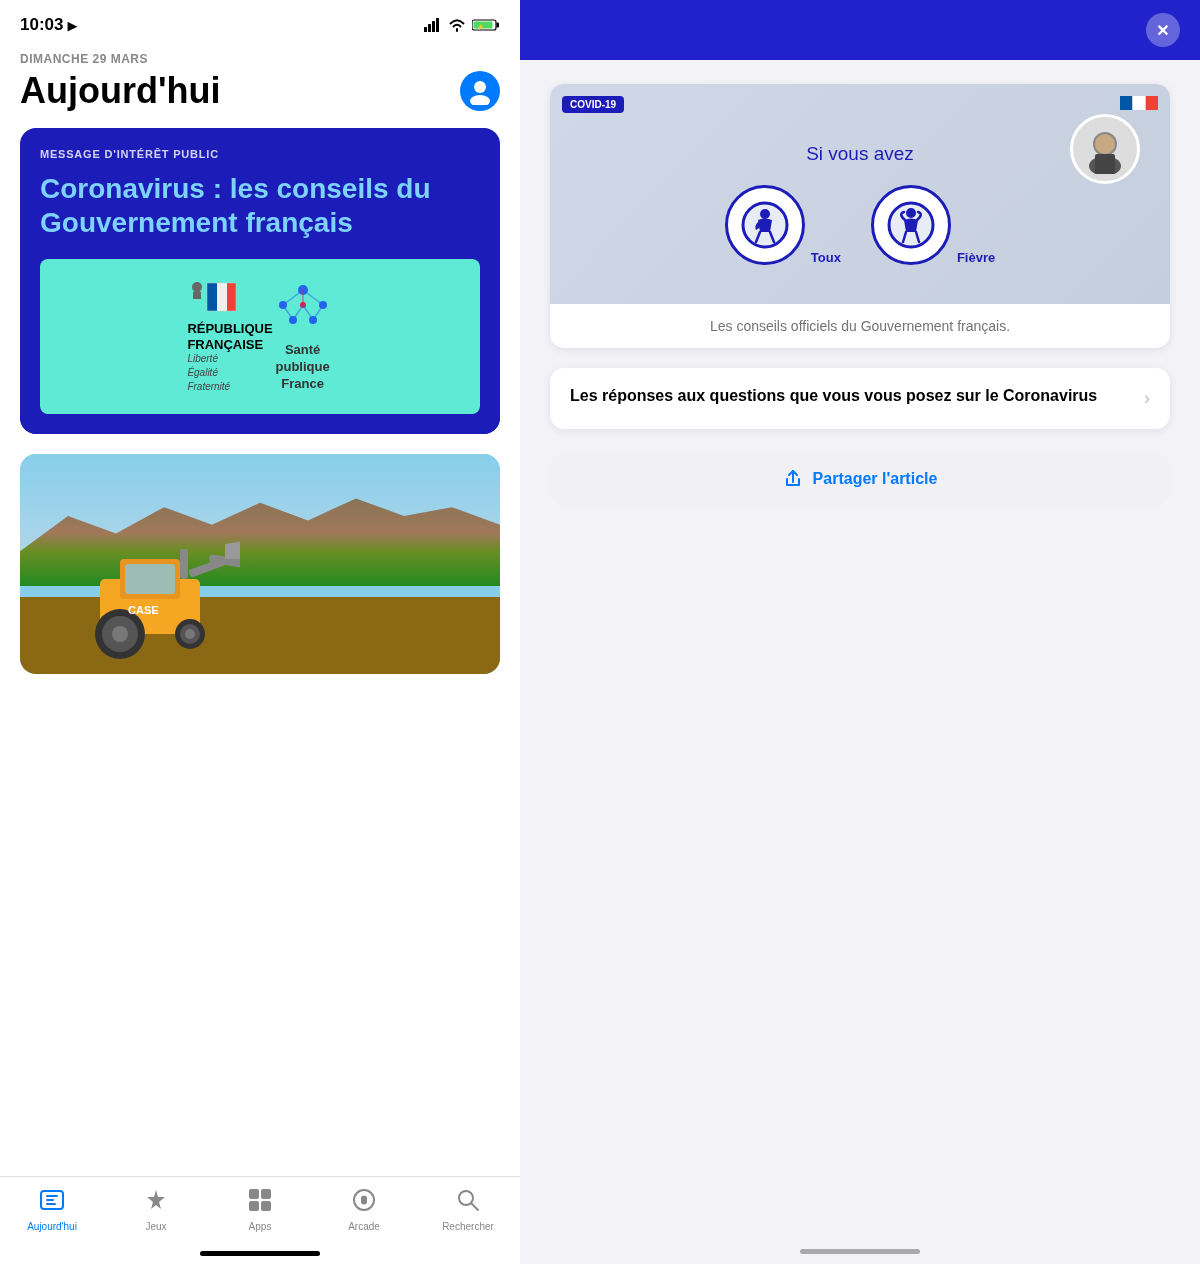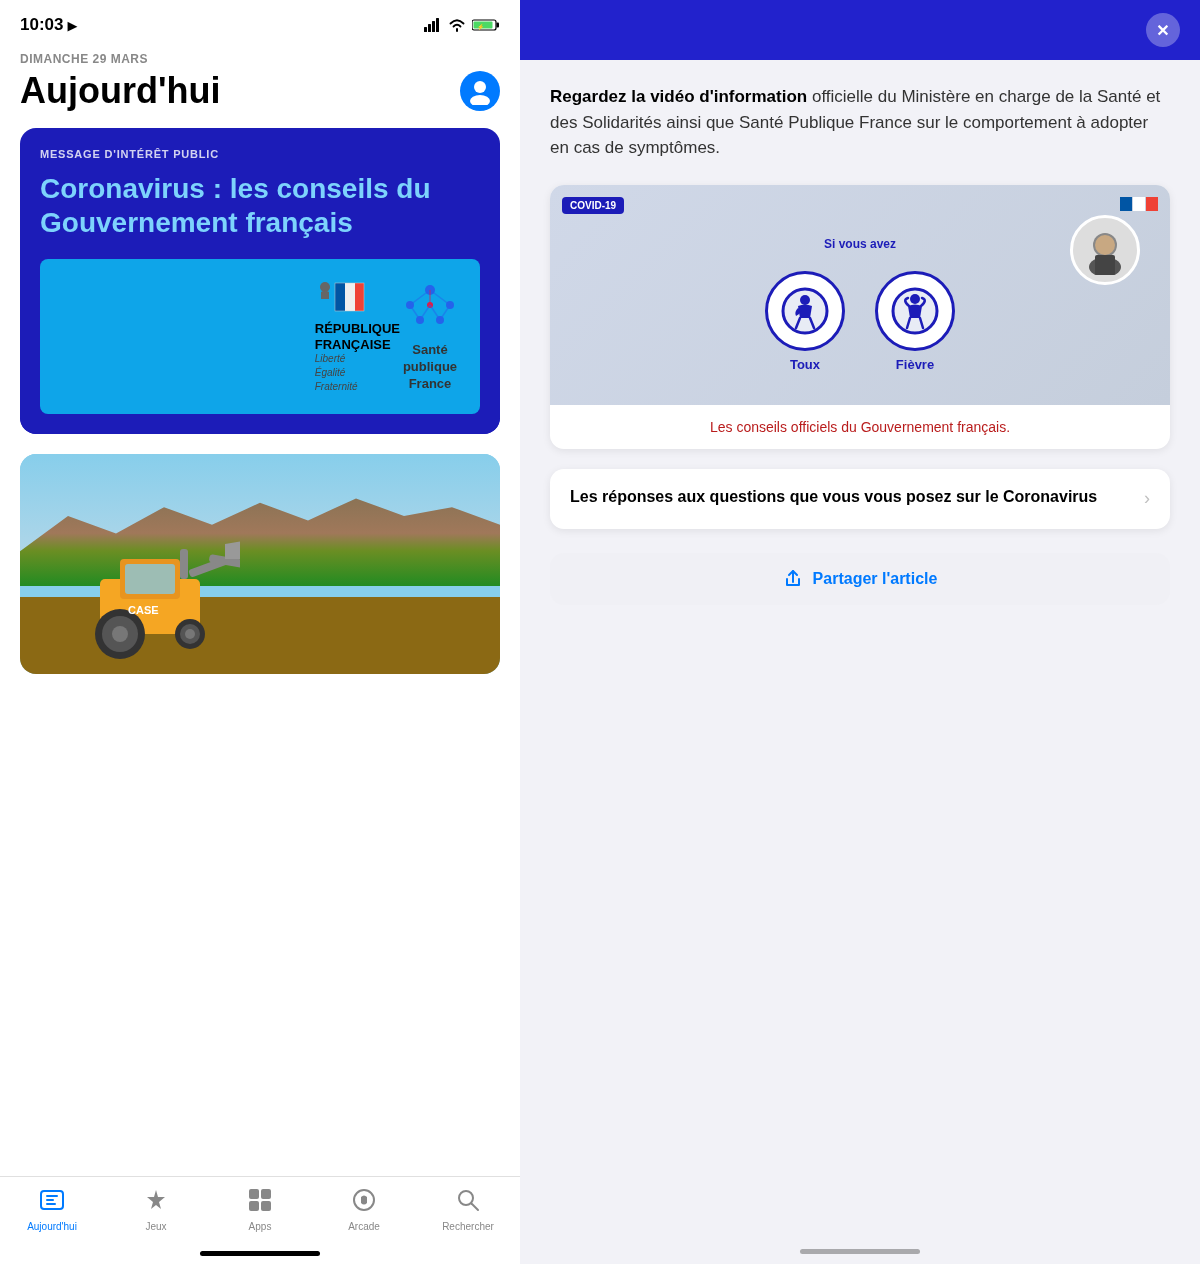--- a/index.html
+++ b/index.html
@@ -108,26 +108,26 @@
 
     .covid-card-title {
       font-size: 28px;
       font-weight: 700;
       color: #7dd3fc;
       line-height: 1.2;
       margin-bottom: 20px;
     }
 
     .covid-card-logos {
-      background: #0ea5e9;
+      background: #5eead4;
       border-radius: 8px;
       padding: 20px;
       display: flex;
       align-items: center;
-      justify-content: flex-end;
+      justify-content: center;
     }
 
     .republic-logo {
       display: flex;
       flex-direction: column;
       align-items: flex-start;
     }
 
     .republic-flag {
       display: flex;
@@ -296,39 +296,39 @@
       right: 12px;
       display: flex;
       gap: 1px;
     }
 
     .fr-flag .fb { width: 12px; height: 14px; background: #0055A4; }
     .fr-flag .fw { width: 12px; height: 14px; background: #fff; }
     .fr-flag .fr { width: 12px; height: 14px; background: #EF4135; }
 
     .video-si-vous-avez {
-      font-size: 12px;
-      font-weight: 700;
+      font-size: 19px;
+      font-weight: 400;
       color: #1c1cb8;
       text-align: center;
       margin-bottom: 20px;
       margin-top: -10px;
     }
 
     .video-icons-row {
       display: flex;
       gap: 30px;
       justify-content: center;
       align-items: flex-start;
     }
 
     .symptom-item {
       display: flex;
-      flex-direction: column;
-      align-items: center;
+      flex-direction: row;
+      align-items: flex-end;
       gap: 6px;
     }
 
     .symptom-circle {
       width: 80px;
       height: 80px;
       border-radius: 50%;
       border: 3px solid #1c1cb8;
       display: flex;
       align-items: center;
@@ -356,21 +356,21 @@
       font-size: 30px;
       color: #555;
       position: absolute;
       top: 30px;
       right: 30px;
     }
 
     .video-caption {
       padding: 14px 28px;
       font-size: 14px;
-      color: #b91c1c;
+      color: #737373;
       text-align: center;
     }
 
     
     .faq-card {
       background: #fff;
       border-radius: 14px;
       padding: 18px 20px;
       margin-bottom: 24px;
       box-shadow: 0 2px 8px rgba(0,0,0,0.08);
@@ -631,23 +631,20 @@
 </div>
 
 <div class="right-panel">
 
   <div class="right-panel-header">
     <div class="close-button">✕</div>
   </div>
 
   <div class="right-content">
 
-    <p class="article-intro">
-      <strong>Regardez la vidéo d'information</strong><span> officielle du Ministère en charge de la Santé et des Solidarités ainsi que Santé Publique France sur le comportement à adopter en cas de symptômes.</span>
-    </p>
 
     <div class="video-card">
       <div class="video-thumbnail">
 
         <div class="covid19-badge">COVID-19</div>
 
         <div class="fr-flag">
           <div class="fb"></div>
             <div class="fw"></div>
             <div class="fr"></div>

